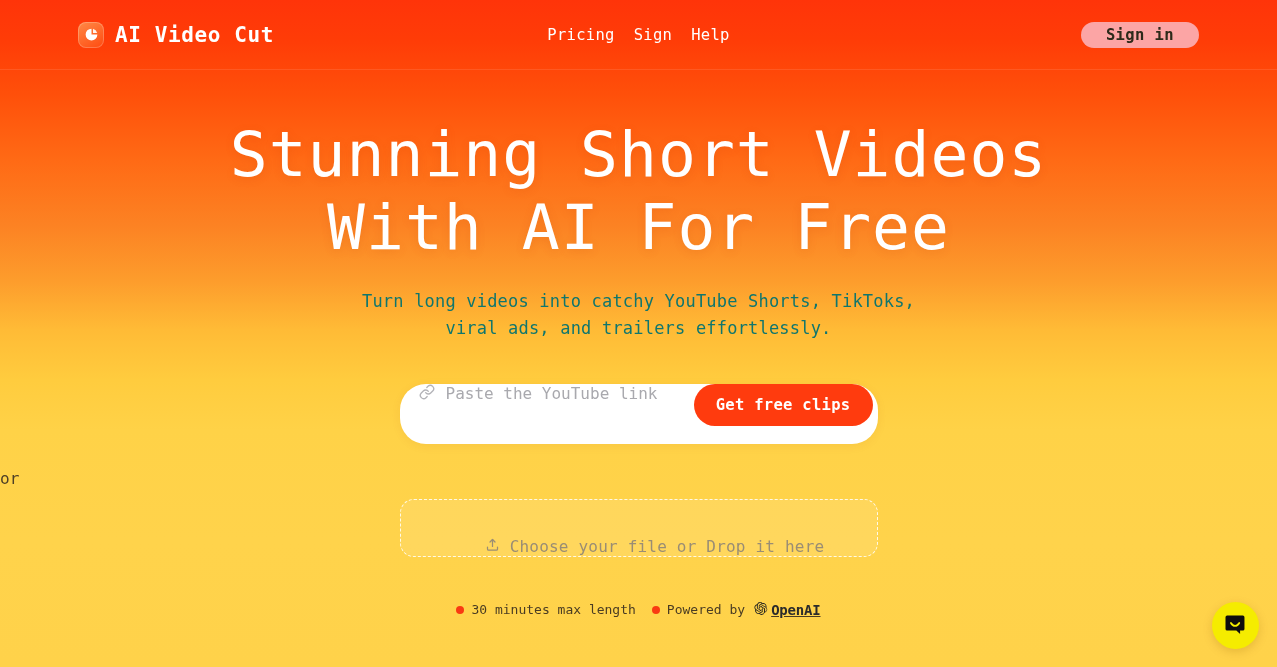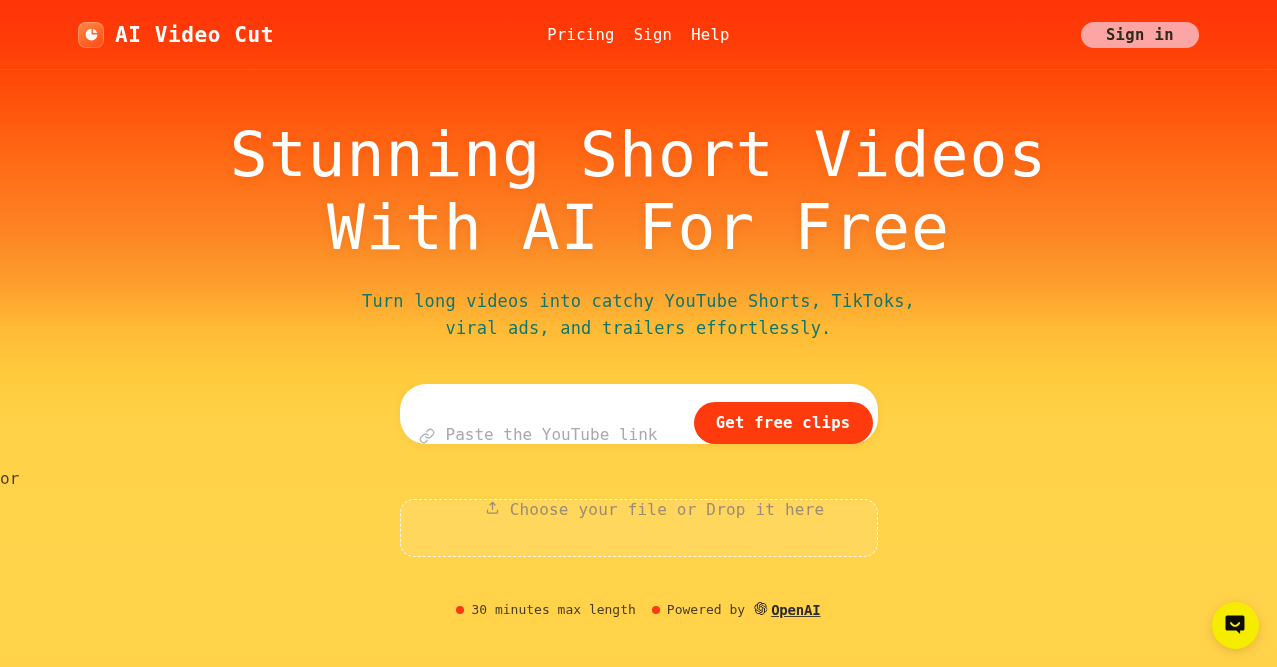--- a/index.html
+++ b/index.html
@@ -118,21 +118,21 @@
   
   .url-wrap {
     width:478px;
     margin:43px auto 0;
   }
   .url-bar {
     height:60px;
     background:#ffffff;
     border-radius:26px;
     display:flex;
-    align-items:flex-end;
+    align-items:flex-start;
     padding:0 5px 0 19px;
     box-shadow:0 2px 10px rgba(160,80,0,0.08);
   }
   .link-icon { flex:0 0 auto; display:flex; margin-right:11px; }
   .url-input {
     flex:1 1 auto;
     border:none;
     outline:none;
     background:transparent;
     font-family:inherit;
@@ -167,21 +167,21 @@
 
   
   .drop {
     width:478px;
     margin:11px auto 0;
     height:58px;
     border:1.6px dashed rgba(255,255,255,0.85);
     border-radius:14px;
     background:rgba(255,255,255,0.10);
     display:flex;
-    align-items:flex-start;
+    align-items:flex-end;
     justify-content:center;
     gap:10px;
     cursor:pointer;
     padding-left:32px;
   }
   .drop-label {
     color:#9a8d74;
     font-size:16px;
     letter-spacing:0.2px;
     white-space:nowrap;

